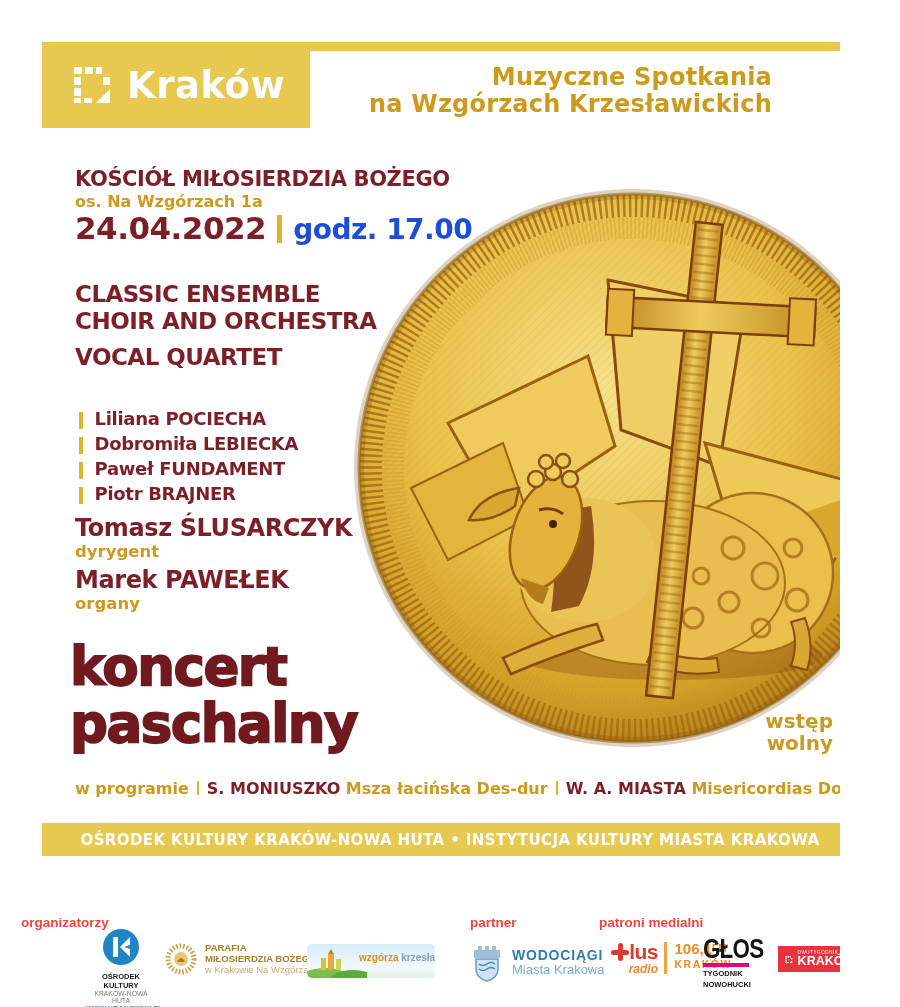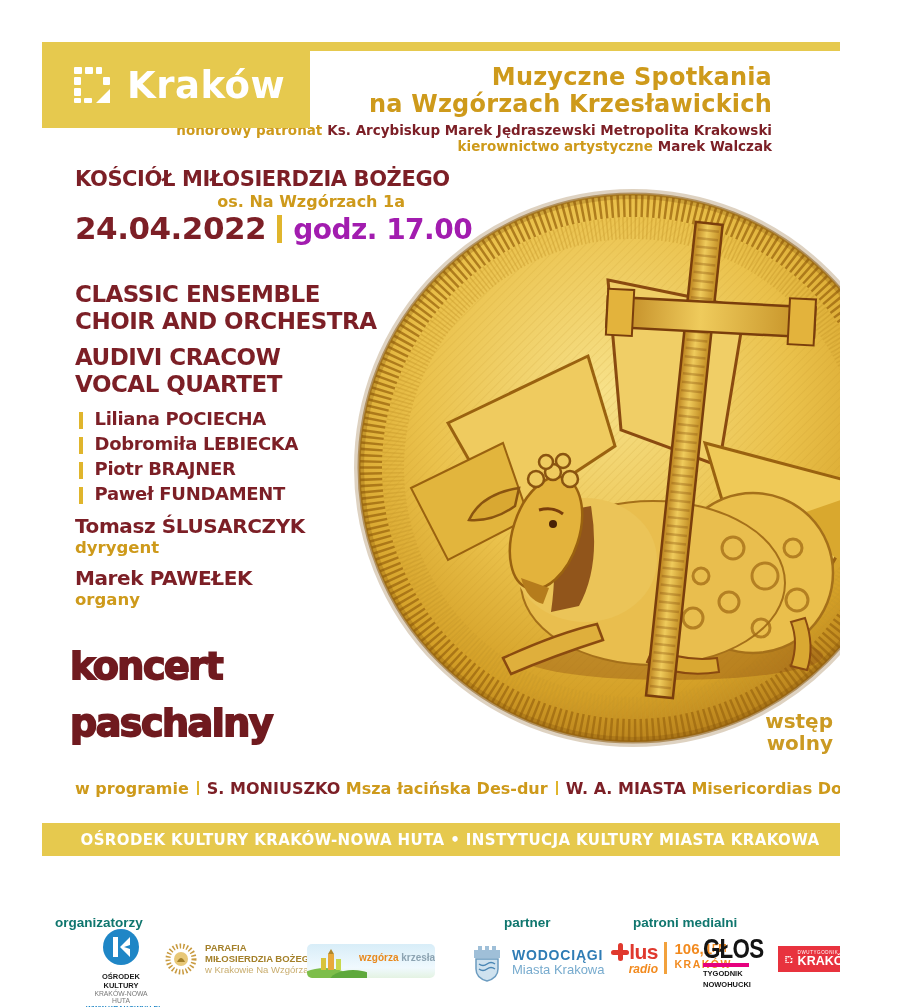--- a/index.html
+++ b/index.html
@@ -22,58 +22,58 @@
   .header-title{position:absolute;right:68px;top:64px;text-align:right;z-index:4;
                 color:#CE9A1B;font-weight:bold;font-size:24px;line-height:27px;letter-spacing:.2px;}
   .patronage{position:absolute;right:68px;top:122px;text-align:right;z-index:4;
              font-size:13.5px;line-height:16px;font-weight:bold;}
   .patronage .lbl{color:#CE9A1B;margin-right:5px;}
   .patronage .name{color:#7C1F26;}
 
   
   .venue{position:absolute;left:75px;top:167px;width:330px;z-index:4;}
   .venue .church{color:#7C1F26;font-weight:bold;font-size:21px;letter-spacing:-.4px;white-space:nowrap;}
-  .venue .address{color:#CE9A1B;font-weight:bold;font-size:16px;text-align:right;margin-top:1px;}
+  .venue .address{color:#CE9A1B;font-weight:bold;font-size:16px;margin-top:1px;}
   .date-row{position:absolute;left:75px;top:210px;z-index:4;white-space:nowrap;}
   .date-row .date{color:#7C1F26;font-weight:bold;font-size:31px;letter-spacing:-.5px;}
   .date-row .pipe{display:inline-block;width:5px;height:28px;background:#E0B52C;margin:0 11px;vertical-align:-4px;}
-  .date-row .time{color:#a21caf;font-weight:bold;font-size:28px;letter-spacing:-.5px;}
+  .date-row .time{color:#1d4ed8;font-weight:bold;font-size:28px;letter-spacing:-.5px;}
 
   
   .ensembles{position:absolute;left:75px;top:281px;z-index:4;color:#7C1F26;font-weight:bold;
              font-size:23px;line-height:27px;letter-spacing:-.5px;}
   .ensembles .gap{height:9px;}
   .soloists{position:absolute;left:79px;top:404px;z-index:4;}
   .soloist{display:flex;align-items:flex-end;height:25px;}
   .soloist .bar{display:inline-block;width:3.5px;height:17px;background:#E0B52C;margin-right:12px;}
   .soloist .nm{color:#7C1F26;font-weight:bold;font-size:18px;letter-spacing:-.3px;}
   .person{position:absolute;left:75px;z-index:4;}
-  .person .pname{color:#7C1F26;font-weight:bold;font-size:20px;letter-spacing:-.4px;}
+  .person .pname{color:#7C1F26;font-weight:bold;font-size:24px;letter-spacing:-.4px;}
   .person .prole{color:#CE9A1B;font-weight:bold;font-size:16.5px;margin-top:0px;}
 
   
   .big-title{position:absolute;left:70px;top:638px;z-index:4;color:#701A1F;font-weight:bold;
-             font-size:38px;line-height:57px;letter-spacing:-1.5px;-webkit-text-stroke:1.8px #701A1F;}
+             font-size:53px;line-height:57px;letter-spacing:-1.5px;-webkit-text-stroke:1.8px #701A1F;}
   .free-entry{position:absolute;left:700px;top:710px;width:133px;text-align:right;z-index:4;
               color:#CB9A23;font-weight:bold;font-size:20px;line-height:22px;}
 
   
   .program{position:absolute;left:75px;top:779px;width:770px;z-index:4;white-space:nowrap;
            font-size:16px;font-weight:bold;}
   .program .gold{color:#CE9A1B;}
   .program .maroon{color:#7C1F26;}
   .program .psep{display:inline-block;width:2px;height:14px;background:#E0B52C;margin:0 8px;vertical-align:-1px;}
 
   
   .medallion{position:absolute;left:353px;top:188px;z-index:1;}
 
   
   .footer{position:absolute;left:0;top:866px;width:900px;height:141px;background:#fff;z-index:8;
           font-family:"Liberation Sans",sans-serif;}
-  .sec-label{position:absolute;color:#0f766e;font-size:13.5px;font-weight:bold;margin-left:34px;}
+  .sec-label{position:absolute;color:#ef4444;font-size:13.5px;font-weight:bold;}
   .lbl-org{left:21px;top:49px;}
   .lbl-partner{left:470px;top:49px;}
   .lbl-media{left:599px;top:49px;}
 
   .ok-logo{position:absolute;left:86px;top:62px;width:70px;text-align:center;}
   .ok-logo .l1{font-size:7.5px;font-weight:bold;color:#1A1A1A;margin-top:2px;}
   .ok-logo .l2{font-size:6.8px;color:#777;}
   .ok-logo .l3{font-size:7.2px;font-weight:bold;color:#1F86C6;}
 
   .parafia-logo{position:absolute;left:165px;top:76px;display:flex;align-items:center;gap:8px;}
@@ -212,61 +212,52 @@
         <polygon points="38,24 38,38 24,38"></polygon>
       </g>
     </svg>
     <span class="wordmark">Kraków</span>
   </div>
 
   <div class="header-title">
     <div>Muzyczne Spotkania</div>
     <div>na Wzgórzach Krzesławickich</div>
   </div>
-  <div class="patronage">
-    <div>
-      <span class="lbl">honorowy patronat</span><span class="name">Ks. Arcybiskup Marek Jędraszewski Metropolita Krakowski</span>
-    </div>
-    <div>
-      <span class="lbl">kierownictwo artystyczne</span><span class="name">Marek Walczak</span>
-    </div>
-  </div>
 
   <div class="venue">
     <div class="church">KOŚCIÓŁ MIŁOSIERDZIA BOŻEGO</div>
     <div class="address">os. Na Wzgórzach 1a</div>
   </div>
   <div class="date-row">
     <span class="date">24.04.2022</span><span class="pipe"></span><span class="time">godz. 17.00</span>
   </div>
 
   <div class="ensembles">
     <div>CLASSIC ENSEMBLE</div>
     <div>CHOIR AND ORCHESTRA</div>
     <div class="gap"></div>
-    <div>AUDIVI CRACOW</div>
     <div>VOCAL QUARTET</div>
   </div>
 
   <div class="soloists">
     <div class="soloist">
         <span class="bar"></span>
         <span class="nm">Liliana POCIECHA</span>
       </div>
     <div class="soloist">
         <span class="bar"></span>
         <span class="nm">Dobromiła LEBIECKA</span>
       </div>
     <div class="soloist">
         <span class="bar"></span>
-        <span class="nm">Piotr BRAJNER</span>
+        <span class="nm">Paweł FUNDAMENT</span>
       </div>
     <div class="soloist">
         <span class="bar"></span>
-        <span class="nm">Paweł FUNDAMENT</span>
+        <span class="nm">Piotr BRAJNER</span>
       </div>
   </div>
 
   <div class="person" style="top:514px;">
     <div class="pname">Tomasz ŚLUSARCZYK</div>
     <div class="prole">dyrygent</div>
   </div>
   <div class="person" style="top:566px;">
     <div class="pname">Marek PAWEŁEK</div>
     <div class="prole">organy</div>

